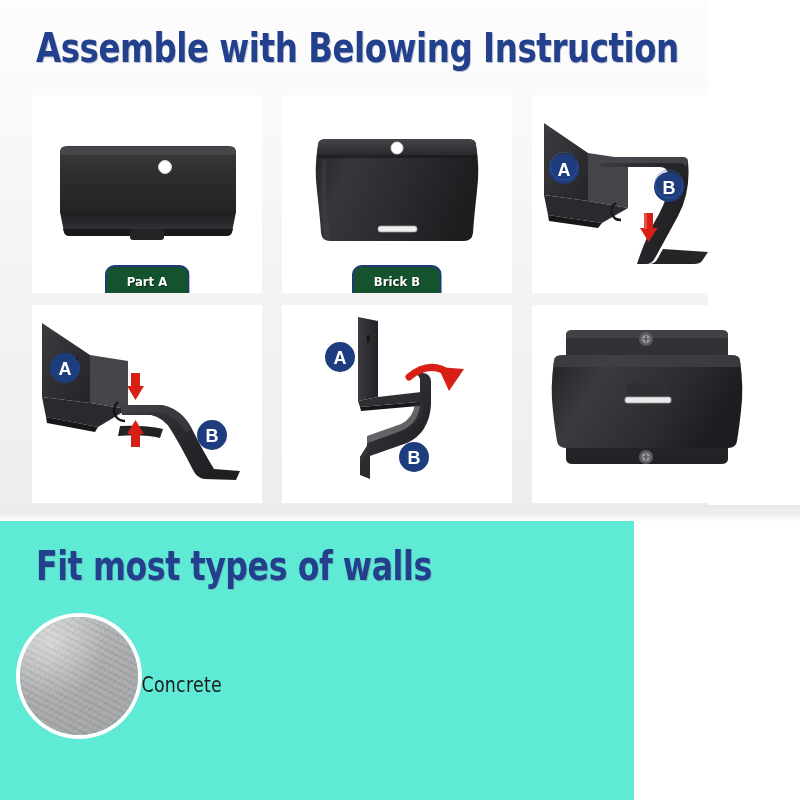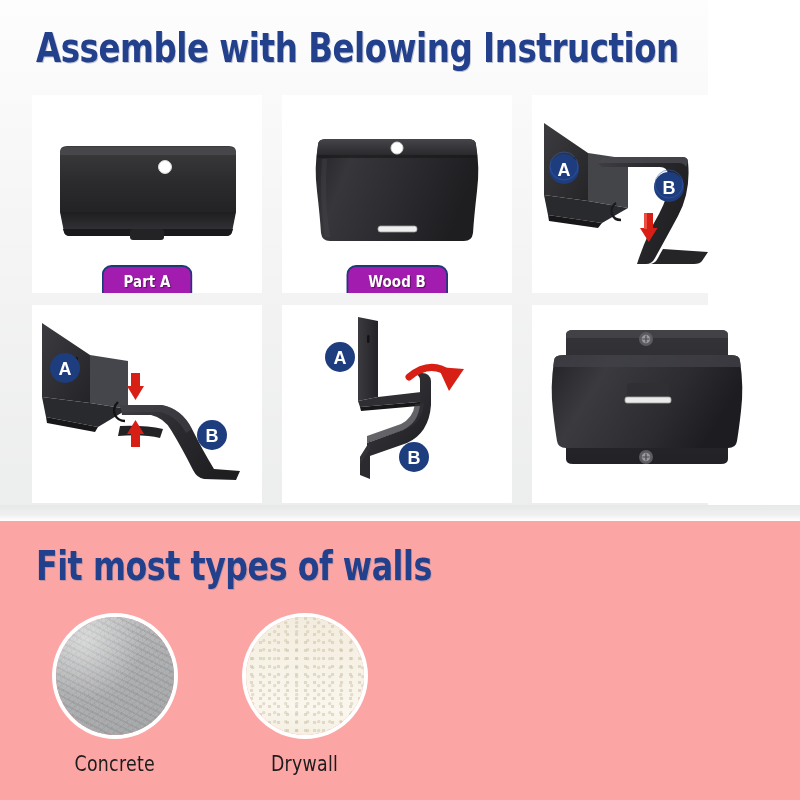--- a/index.html
+++ b/index.html
@@ -64,71 +64,71 @@
     position: absolute;
     inset: 0;
   }
 
   
   .part-badge {
     position: absolute;
     bottom: -6px;
     left: 50%;
     transform: translateX(-50%);
-    background: #a21caf;
+    background: #14532d;
     border: 2px solid #1d3a77;
     border-bottom: none;
     border-radius: 10px 10px 0 0;
     color: #ffffff;
     font-family: "DejaVu Sans Condensed", "Liberation Sans Narrow", "Liberation Sans", sans-serif;
     font-weight: bold;
-    font-size: 15px;
+    font-size: 13px;
     line-height: 24px;
     padding: 3px 20px 5px 20px;
     text-shadow: 1px 1px 1px rgba(0,0,0,0.45);
     letter-spacing: 0px;
     white-space: nowrap;
     z-index: 6;
   }
 
   
   #section-divider {
     position: absolute;
     left: 0; top: 505px;
     width: 800px; height: 16px;
     background: linear-gradient(180deg,#e7e8e9 0%,#efefef 60%,#ffffff 100%);
   }
 
   
   #walls-section {
     position: absolute;
     left: 0; top: 521px;
-    width: 800px; height: 279px;
-    background: #fca5a5;
+    width: 634px; height: 279px;
+    background: #5eead4;
   }
 
   #walls-title {
     position: absolute;
     left: 36px; top: 22px;
     font-size: 40px;
     line-height: 46px;
   }
 
   .wall-grid {
     position: absolute;
     left: 20px;
     top: 96px;
     width: 760px;
     display: grid;
     grid-template-columns: repeat(4, 1fr);
   }
 
   .wall-item {
     display: flex;
-    flex-direction: column;
+    flex-direction: row;
     align-items: center;
   }
 
   .wall-circle {
     width: 118px;
     height: 118px;
     border-radius: 50%;
     box-shadow: 0 0 0 4px #ffffff, 0 1px 3px rgba(0,0,0,0.13);
     overflow: hidden;
     position: relative;
@@ -243,21 +243,21 @@
         <path d="M35 60 H195 v3 H35 Z" fill="#1a1a1d" opacity="0.7"></path>
 
         <path d="M40 64 q-3 40 3 78 h5 q-6 -38 -3 -78 Z" fill="#46464b" opacity="0.4"></path>
 
         <circle cx="115" cy="53" r="6" fill="#ffffff"></circle>
         <circle cx="115" cy="53" r="6" fill="none" stroke="#d8d8d8" stroke-width="1"></circle>
 
         <rect x="96" y="131" width="39" height="6" rx="2.5" fill="#ffffff" opacity="0.92"></rect>
         <rect x="96" y="131" width="39" height="6" rx="2.5" fill="none" stroke="#9b9b9b" stroke-width="0.8"></rect>
       </svg>
-      <div class="part-badge">Wood B</div>
+      <div class="part-badge">Brick B</div>
     </div>
 
     <div class="panel">
       <svg class="panel-figure" viewBox="0 0 230 198">
         <defs>
           <linearGradient id="s3a" x1="0" y1="0" x2="1" y2="1">
             <stop offset="0" stop-color="#3c3c40"></stop>
             <stop offset="1" stop-color="#252528"></stop>
           </linearGradient>
           <linearGradient id="s3b" x1="0" y1="0" x2="1" y2="0.4">
@@ -423,20 +423,16 @@
   <div id="walls-title" class="section-title">Fit most types of walls</div>
 
   <div class="wall-grid">
 
     <div class="wall-item">
       <div class="wall-circle tex-concrete"></div>
       <div class="wall-label">Concrete</div>
     </div>
 
 
-    <div class="wall-item">
-      <div class="wall-circle tex-drywall"></div>
-      <div class="wall-label">Drywall</div>
-    </div>
 
 
   </div>
 </div>
 
 </body></html>

